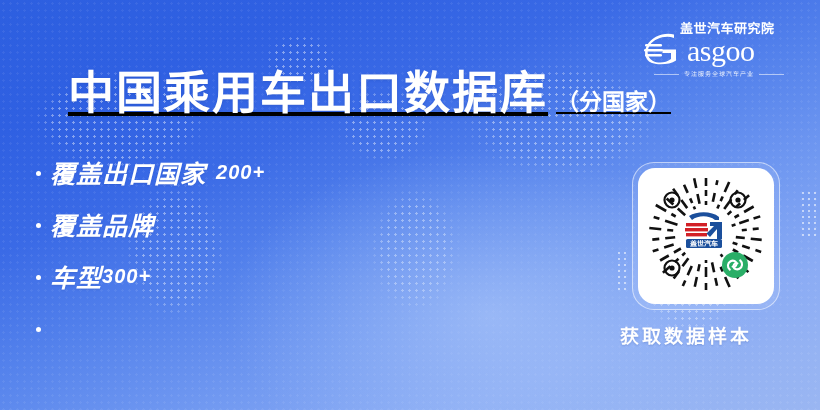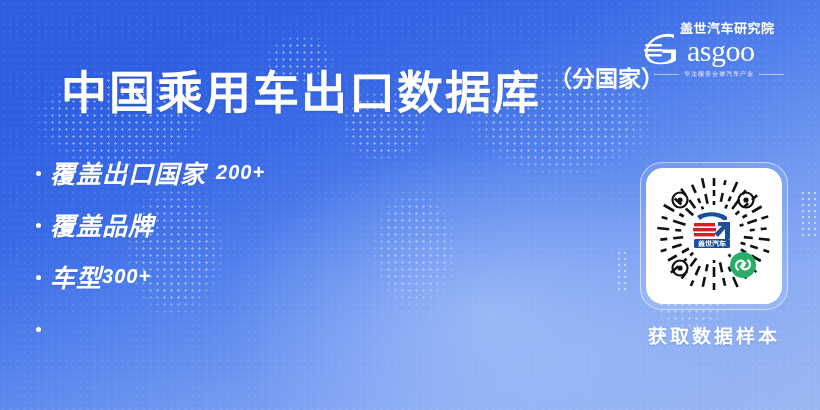--- a/index.html
+++ b/index.html
@@ -121,25 +121,26 @@
   .logo-tag .txt {
     font-size: 6px;
     letter-spacing: 1px;
     white-space: nowrap;
     color: rgba(255,255,255,0.9);
   }
 
   
   .title-row {
     position: absolute;
-    left: 61px;
+    left: 68px;
     top: 70px;
     display: flex;
-    align-items: flex-start;
+    align-items: flex-end;
     white-space: nowrap;
+    text-decoration: underline;
   }
   .title-main {
     font-size: 46px;
     font-weight: 900;
     color: #ffffff;
     letter-spacing: 2px;
     line-height: 1;
     text-shadow: 0 1px 3px rgba(20,50,140,0.22);
   }
   .title-sub {
@@ -190,24 +191,23 @@
     font-weight: 700;
     font-style: italic;
     letter-spacing: 1px;
     font-family: "Liberation Sans", "DejaVu Sans", sans-serif;
   }
   .bullet .gap { display: inline-block; width: 10px; }
 
   
   .qr-panel {
     position: absolute;
-    right: 20px;
+    right: 28px;
     top: 162px;
     width: 172px;
-    text-align: center;
   }
   .qr-card-outer {
     width: 148px;
     height: 148px;
     margin: 0 auto;
     border-radius: 22px;
     border: 1.5px solid rgba(255,255,255,0.55);
     padding: 5px;
     background: rgba(255,255,255,0.10);
   }

